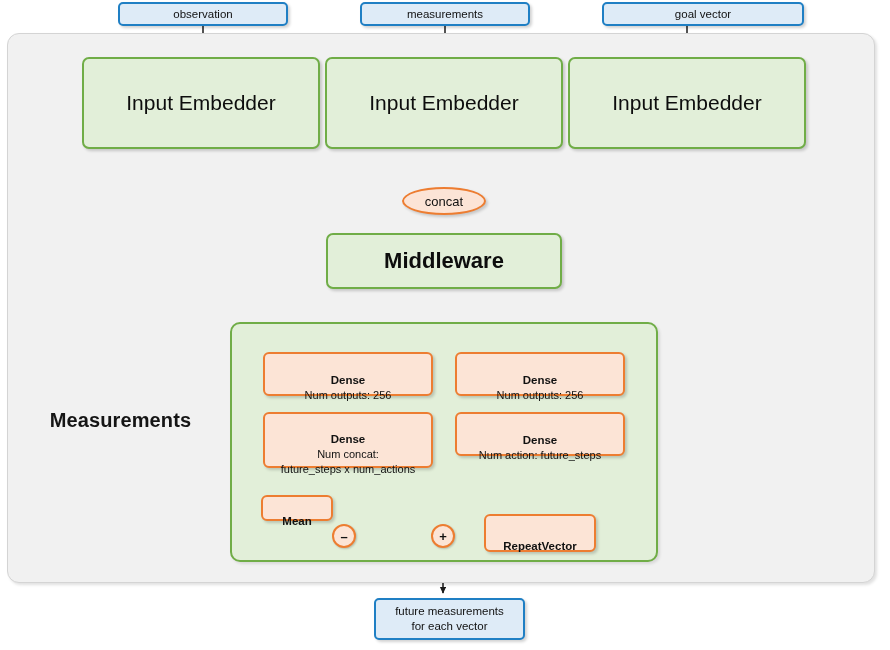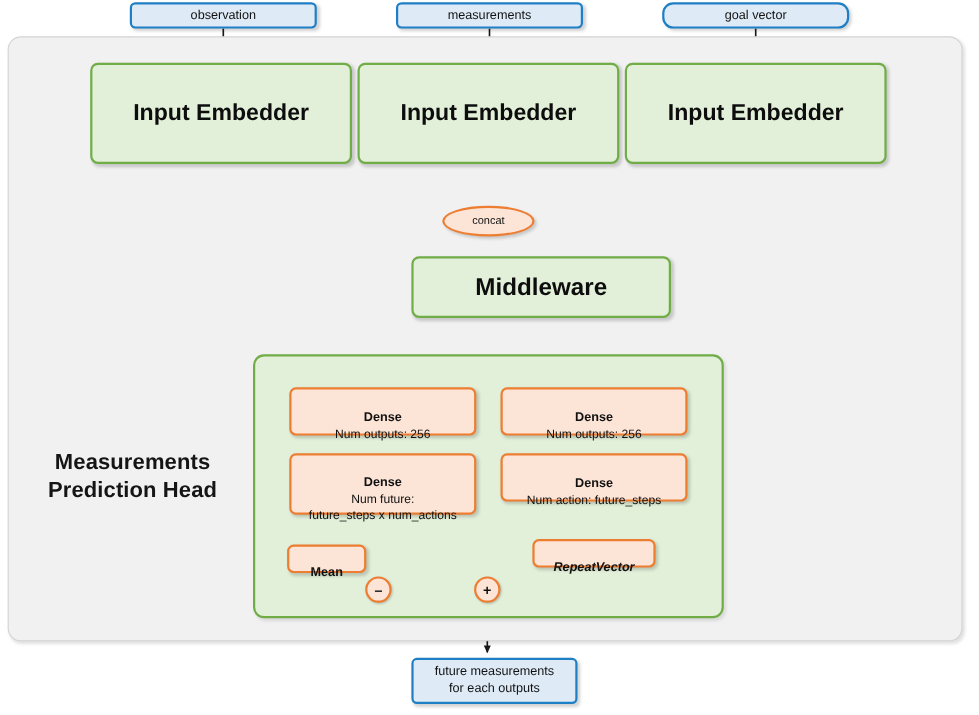--- a/index.html
+++ b/index.html
@@ -98,75 +98,74 @@
     font-size: 11px;
     line-height: 1.32;
   }
   .orange-box .title {
     font-weight: bold;
     font-size: 11.5px;
     margin-top: 28px;
   }
   .embedder {
     font-size: 21px;
-    font-weight: bold;
+    font-weight: normal;
   }
   .middleware {
     font-size: 22px;
     font-weight: bold;
-    margin-left: 48px;
   }
   .concat-ellipse {
-    position: absolute;
-    box-sizing: border-box;
-    display: flex;
-    align-items: center;
-    justify-content: center;
-    background: #fce4d6;
-    border: 2.5px solid #ed7d31;
-    border-radius: 50%;
-    font-size: 10px;
-    color: #111;
-    box-shadow: 2px 2px 3px rgba(0,0,0,0.18);
-  }
-  .op-circle {
     position: absolute;
     box-sizing: border-box;
     display: flex;
     align-items: center;
     justify-content: center;
     background: #fce4d6;
     border: 2.5px solid #ed7d31;
     border-radius: 50%;
     font-size: 13px;
     color: #111;
+    box-shadow: 2px 2px 3px rgba(0,0,0,0.18);
+  }
+  .op-circle {
+    position: absolute;
+    box-sizing: border-box;
+    display: flex;
+    align-items: center;
+    justify-content: center;
+    background: #fce4d6;
+    border: 2.5px solid #ed7d31;
+    border-radius: 50%;
+    font-size: 13px;
+    color: #111;
     font-weight: bold;
     box-shadow: 1px 1px 2px rgba(0,0,0,0.2);
   }
 
   
   #in-observation   { left: 118px; top: 2px;   width: 170px; height: 24px; }
   #in-measurements  { left: 360px; top: 2px;   width: 170px; height: 24px; }
-  #in-goal-vector   { left: 602px; top: 2px;   width: 170px; height: 24px; border-radius: 10px; }
+  #in-goal-vector   { left: 602px; top: 2px;   width: 202px; height: 24px; }
 
   #emb-1 { left: 82px;  top: 57px; width: 238px; height: 92px; }
   #emb-2 { left: 325px; top: 57px; width: 238px; height: 92px; }
   #emb-3 { left: 568px; top: 57px; width: 238px; height: 92px; }
 
   #concat { left: 402px; top: 187px; width: 84px; height: 28px; }
 
   #middleware { left: 326px; top: 233px; width: 236px; height: 56px; }
 
   #dense-l1 { left: 263px; top: 352px; width: 170px; height: 44px; }
   #dense-l2 { left: 263px; top: 412px; width: 170px; height: 56px; }
   #mean     { left: 261px; top: 495px; width: 72px;  height: 26px; }
 
   #dense-r1 { left: 455px; top: 352px; width: 170px; height: 44px; }
   #dense-r2 { left: 455px; top: 412px; width: 170px; height: 44px; }
-  #repeat-vector { left: 484px; top: 490px; width: 112px; height: 26px; font-style: italic; }
+  #repeat-vector { left: 484px; top: 514px; width: 112px; height: 38px; }
 
   #op-minus { left: 332px; top: 524px; width: 24px; height: 24px; }
   #op-plus  { left: 431px; top: 524px; width: 24px; height: 24px; }
 
   #out-future { left: 374px; top: 598px; width: 151px; height: 42px; }
 </style>
 </head>
 <body>
 
 <div id="canvas">
@@ -214,21 +213,20 @@
 
       <path d="M443,548 L443,593" marker-end="url(#arrow)"></path>
     </g>
   </svg>
 
   <div class="outer-panel"></div>
 
   <div class="head-panel"></div>
   <div class="head-label">
     <div>Measurements</div>
-    <div>Prediction Head</div>
   </div>
 
   <div class="node io-box" id="in-observation">
     <span>observation</span>
   </div>
   <div class="node io-box" id="in-measurements">
     <span>measurements</span>
   </div>
   <div class="node io-box" id="in-goal-vector">
     <span>goal vector</span>
@@ -251,21 +249,21 @@
   <div class="node green-box middleware" id="middleware">
     <span>Middleware</span>
   </div>
 
   <div class="node orange-box" id="dense-l1">
     <span class="title">Dense</span>
     <span>Num outputs: 256</span>
   </div>
   <div class="node orange-box" id="dense-l2">
     <span class="title">Dense</span>
-    <span>Num future:</span>
+    <span>Num concat:</span>
     <span>future_steps x num_actions</span>
   </div>
   <div class="node orange-box" id="mean">
     <span class="title">Mean</span>
   </div>
 
   <div class="node orange-box" id="dense-r1">
     <span class="title">Dense</span>
     <span>Num outputs: 256</span>
   </div>
@@ -279,16 +277,16 @@
 
   <div class="op-circle" id="op-minus">
     <span>–</span>
   </div>
   <div class="op-circle" id="op-plus">
     <span>+</span>
   </div>
 
   <div class="node io-box" id="out-future">
     <span>future measurements</span>
-    <span>for each outputs</span>
+    <span>for each vector</span>
   </div>
 
 </div>
 
 </body></html>

